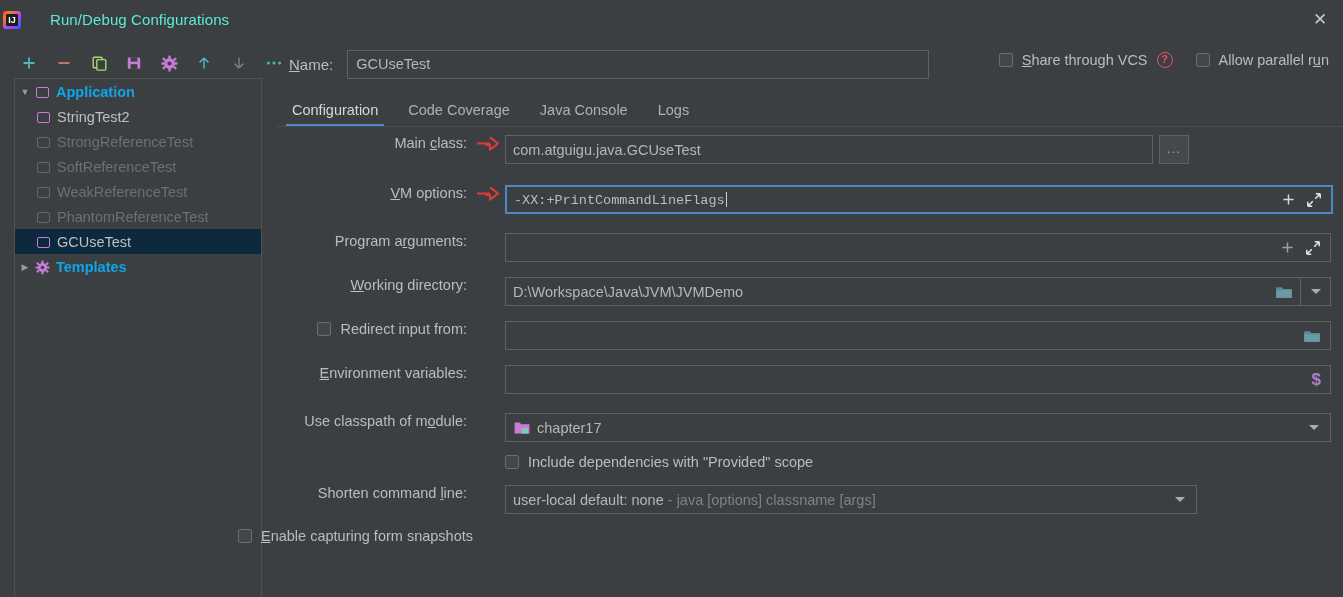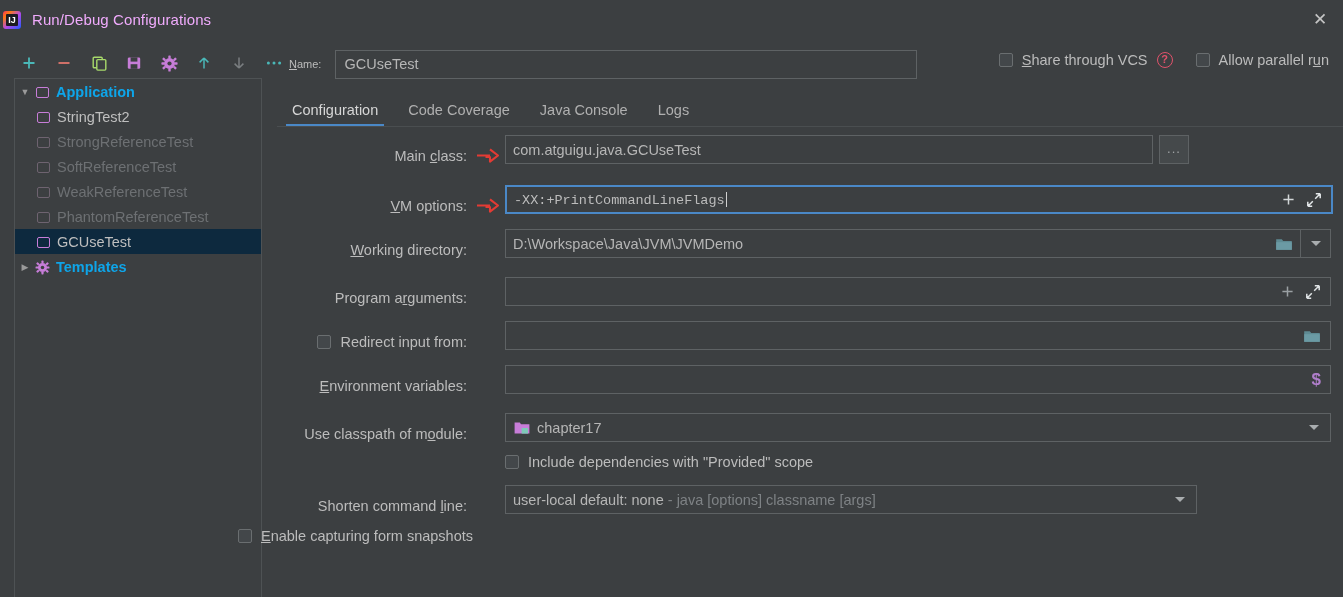--- a/index.html
+++ b/index.html
@@ -37,22 +37,22 @@
     position: absolute; left: 3px; top: 3px; right: 3px; bottom: 3px;
     background: #1b1b20; border-radius: 1px;
   }
   .app-icon .ij {
     position: absolute; z-index: 2; left: 0; right: 0; top: 3px;
     text-align: center;
     font-family: "Liberation Sans", sans-serif;
     font-size: 9px; font-weight: bold; color: #ffffff; line-height: 12px;
   }
   .title-text {
-    margin-left: 11px;
-    font-size: 15px; color: #f0abfc; letter-spacing: .1px;
+    margin-left: 29px;
+    font-size: 15px; color: #5eead4; letter-spacing: .1px;
   }
   .close-btn {
     position: absolute; right: 0; top: 0;
     width: 46px; height: 39px;
     display: flex; align-items: center; justify-content: center;
     color: #c4c4c4; font-size: 17px; line-height: 1;
     cursor: pointer;
   }
 
   
@@ -101,21 +101,21 @@
 
   
   .right-panel {
     position: absolute; left: 277px; top: 39px;
     width: 1066px; height: 558px;
   }
   .name-row {
     position: absolute; left: 0; top: 9px; height: 32px;
     display: flex; align-items: center;
   }
-  .name-label { margin-left: 12px; font-size: 11px; color: #bcbcbc; }
+  .name-label { margin-left: 12px; font-size: 15px; color: #bcbcbc; }
   .name-input {
     margin-left: 14px;
     width: 582px; height: 29px;
     background: #3c3f41; border: 1px solid #5e6264;
     color: #b6b6b6; font-size: 14.5px;
     padding: 0 8px; line-height: 27px;
     font-family: "Liberation Sans", sans-serif;
     outline: none;
   }
 
@@ -152,21 +152,21 @@
     content: ""; position: absolute; left: 9px; right: 9px; bottom: 0;
     height: 3px; background: #4a88c7;
   }
   .tabs-sep {
     position: absolute; left: 0; top: 87px; width: 1066px; height: 1px;
     background: #4a4e50;
   }
 
   
   .form { position: absolute; left: 0; top: 96px; width: 1066px; }
-  .frow { position: relative; display: flex; align-items: flex-end; }
+  .frow { position: relative; display: flex; align-items: flex-start; }
   .flabel {
     width: 196px; flex: none; text-align: right;
     font-size: 14.5px; color: #bcbcbc; padding-right: 6px;
     white-space: nowrap;
   }
   .flabel .mn { text-decoration: underline; }
   .arrow-slot { width: 32px; flex: none; display: flex; align-items: center; justify-content: center; }
   .red-arrow { display: block; }
 
   .field {
@@ -429,60 +429,60 @@
             <div class="ico-btn">
               <svg width="16" height="16" viewBox="0 0 16 16">
                 <path d="M14.2 1.8l-5 5M14.2 1.8h-4.4M14.2 1.8v4.4" stroke="#e4e8ea" stroke-width="1.5" fill="none"></path>
                 <path d="M1.8 14.2l5-5M1.8 14.2h4.4M1.8 14.2V9.8" stroke="#e4e8ea" stroke-width="1.5" fill="none"></path>
               </svg>
             </div>
           </div>
         </div>
       </div>
 
+      <div class="frow" style="margin-top:19px">
+        <div class="flabel">Program a<span class="mn">r</span>guments:</div>
+        <div class="arrow-slot"></div>
+        <div class="field" style="width:826px">
+          <div class="ftext"></div>
+          <div class="fld-actions">
+            <div class="ico-btn">
+              <svg width="15" height="15" viewBox="0 0 15 15">
+                  <path d="M7.5 2.4v10.2M2.4 7.5h10.2" stroke="#9aa0a3" stroke-width="1.5"></path>
+                </svg>
+            </div>
+            <div class="ico-btn">
+              <svg width="16" height="16" viewBox="0 0 16 16">
+                <path d="M14.2 1.8l-5 5M14.2 1.8h-4.4M14.2 1.8v4.4" stroke="#dfe3e5" stroke-width="1.5" fill="none"></path>
+                <path d="M1.8 14.2l5-5M1.8 14.2h4.4M1.8 14.2V9.8" stroke="#dfe3e5" stroke-width="1.5" fill="none"></path>
+              </svg>
+            </div>
+          </div>
+        </div>
+      </div>
+
       <div class="frow" style="margin-top:15px">
         <div class="flabel"><span class="mn">W</span>orking directory:</div>
         <div class="arrow-slot"></div>
         <div class="field" style="width:826px">
           <div class="ftext">D:\Workspace\Java\JVM\JVMDemo</div>
           <div class="fld-actions" style="padding-right:0; gap:0">
             <div class="ico-btn" style="width:32px">
               <svg width="18" height="16" viewBox="0 0 18 16">
                 <path d="M1.2 3.2h5.6l1.4 1.8h8.6v8.8H1.2z" fill="#5e8a93"></path>
                 <path d="M1.2 6.2h15.6v7.6H1.2z" fill="#6b9aa4"></path>
               </svg>
             </div>
             <div class="dd-btn">
                 <div class="tri-down"></div>
               </div>
           </div>
         </div>
       </div>
 
-      <div class="frow" style="margin-top:19px">
-        <div class="flabel">Program a<span class="mn">r</span>guments:</div>
-        <div class="arrow-slot"></div>
-        <div class="field" style="width:826px">
-          <div class="ftext"></div>
-          <div class="fld-actions">
-            <div class="ico-btn">
-              <svg width="15" height="15" viewBox="0 0 15 15">
-                  <path d="M7.5 2.4v10.2M2.4 7.5h10.2" stroke="#9aa0a3" stroke-width="1.5"></path>
-                </svg>
-            </div>
-            <div class="ico-btn">
-              <svg width="16" height="16" viewBox="0 0 16 16">
-                <path d="M14.2 1.8l-5 5M14.2 1.8h-4.4M14.2 1.8v4.4" stroke="#dfe3e5" stroke-width="1.5" fill="none"></path>
-                <path d="M1.8 14.2l5-5M1.8 14.2h4.4M1.8 14.2V9.8" stroke="#dfe3e5" stroke-width="1.5" fill="none"></path>
-              </svg>
-            </div>
-          </div>
-        </div>
-      </div>
-
       <div class="frow" style="margin-top:15px">
         <div class="flabel" style="display:flex;align-items:center;justify-content:flex-end">
           <span class="plain-cbox"></span>
           <span>Redirect input from:</span>
         </div>
         <div class="arrow-slot"></div>
         <div class="field" style="width:826px">
           <div class="ftext"></div>
           <div class="fld-actions">
             <div class="ico-btn">

